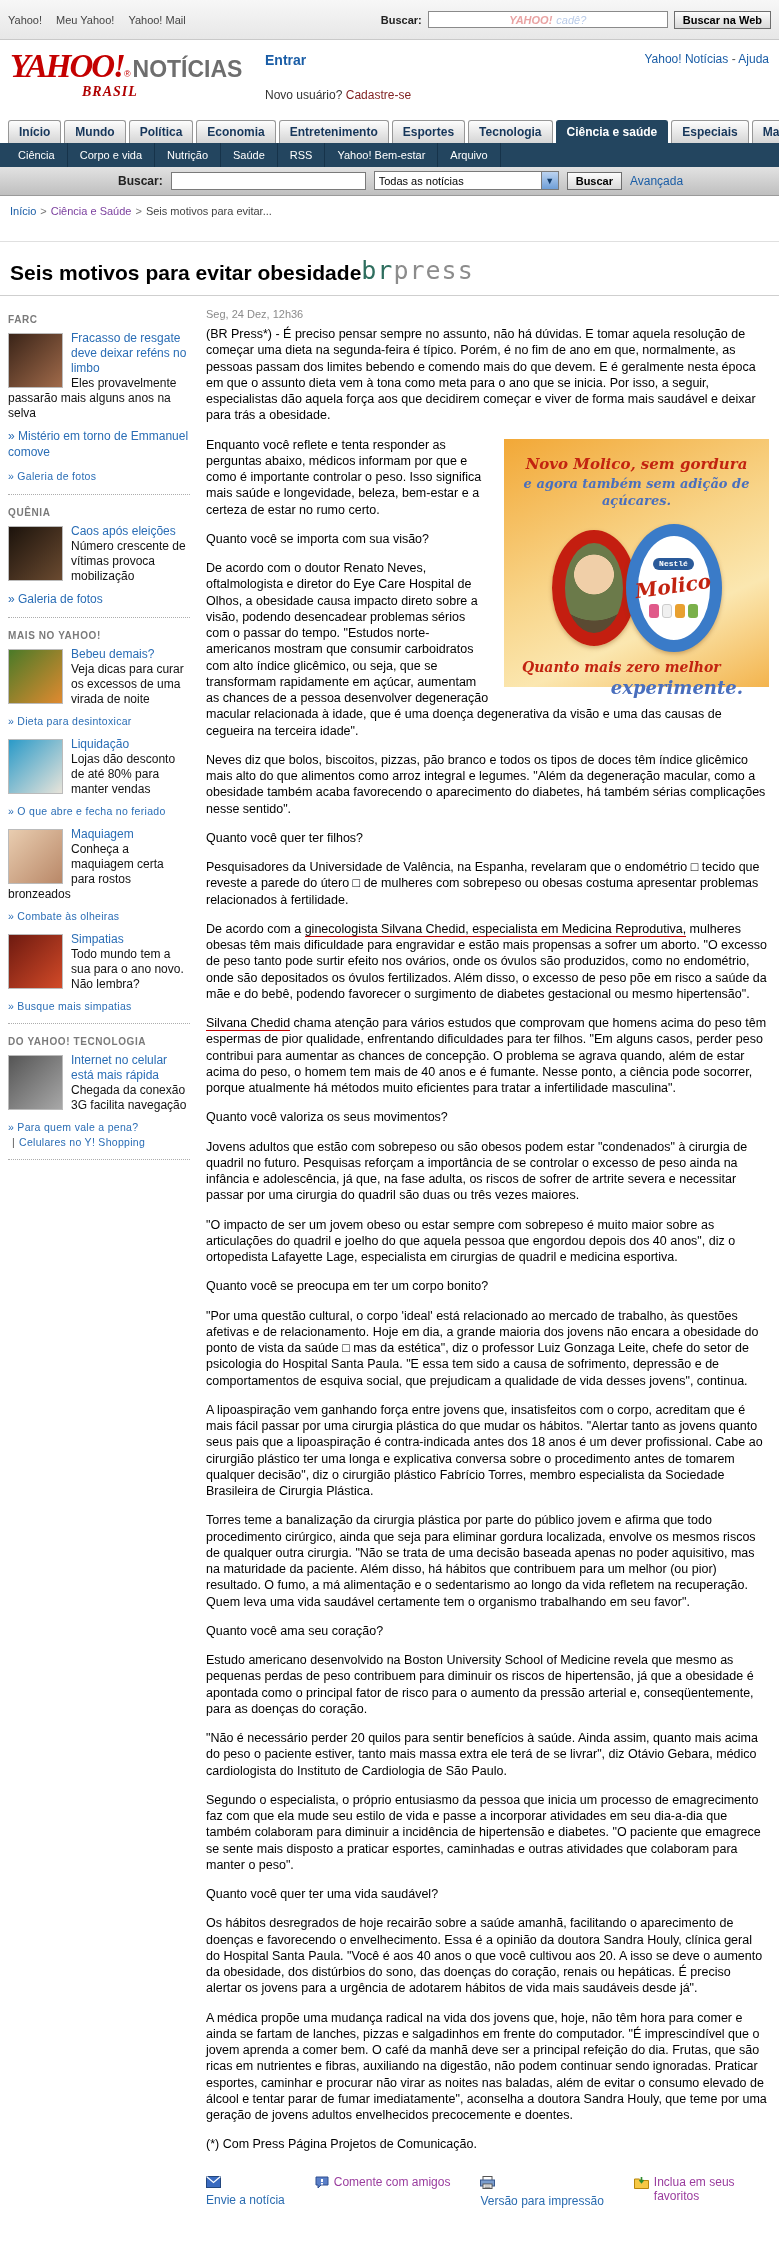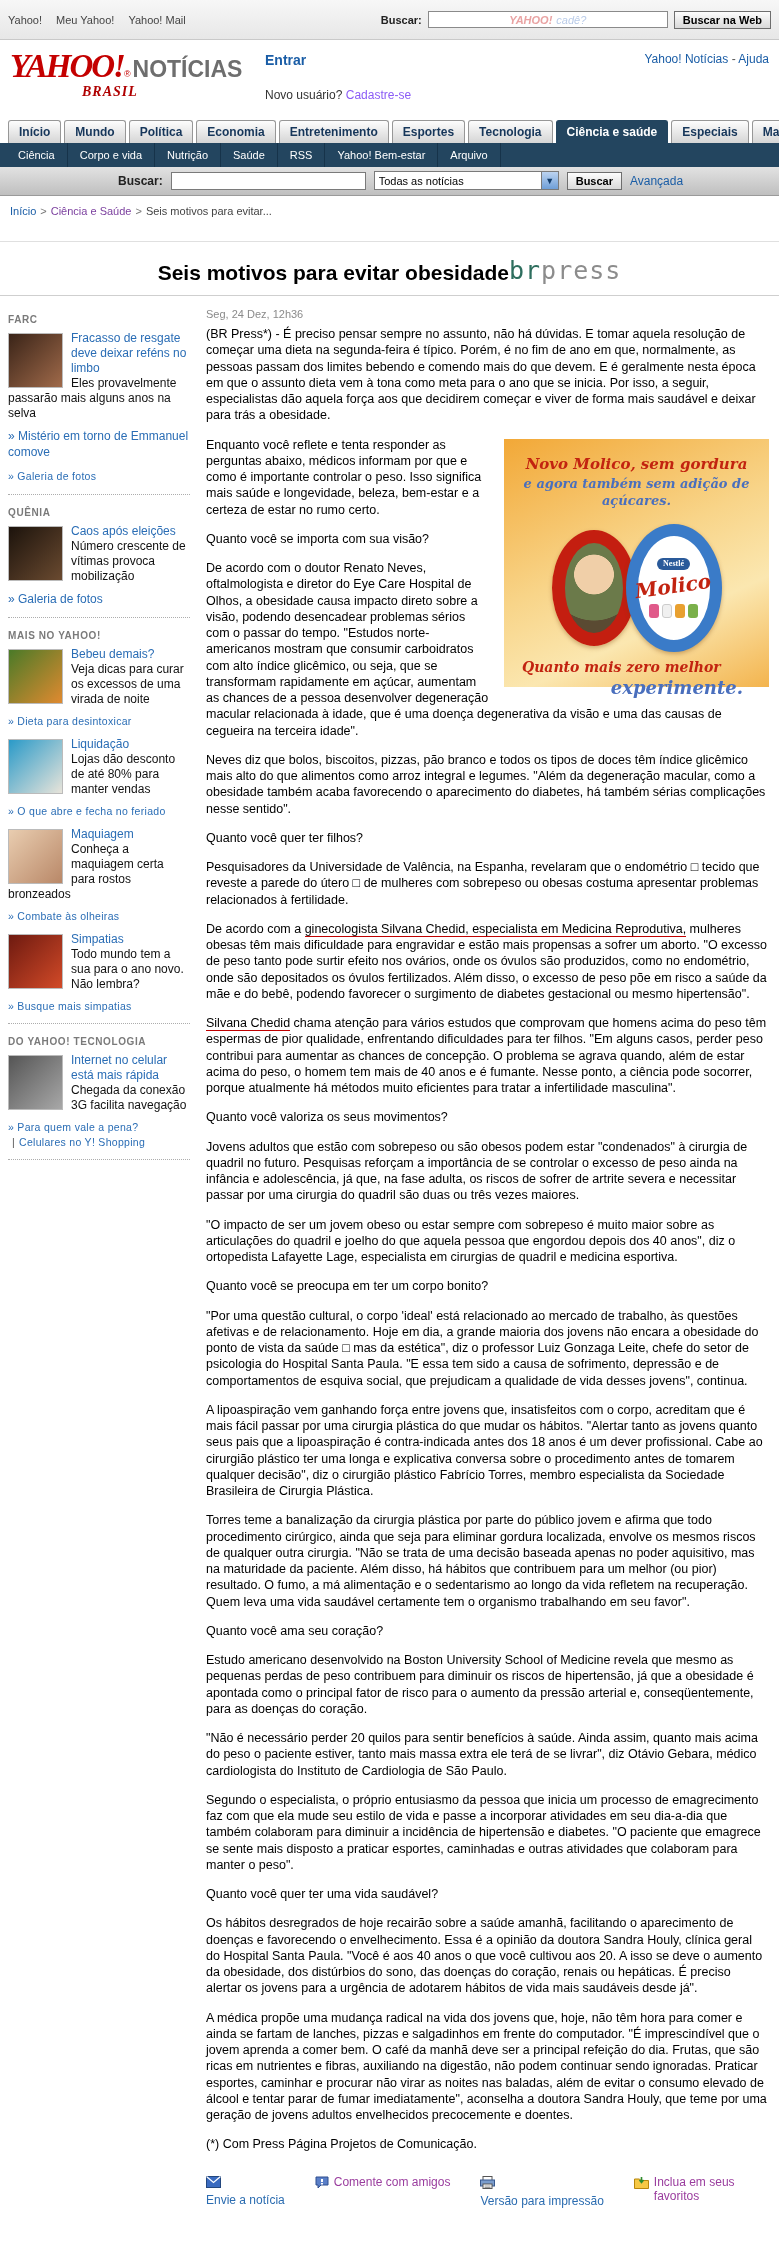--- a/index.html
+++ b/index.html
@@ -22,21 +22,21 @@
   
   .header { display:flex; padding:8px 10px 4px; align-items:flex-start; }
   .logo-wrap { width:255px; position:relative; height:62px; cursor:pointer; }
   .logo-yahoo { font-size:33px; font-weight:bold; font-style:italic; color:#c40000; letter-spacing:-2px; font-family:"Liberation Serif", serif; }
   .logo-reg { font-size:9px; color:#c40000; vertical-align:baseline; }
   .logo-noticias { font-size:23px; font-weight:bold; color:#6e6e6e; letter-spacing:0; margin-left:2px; }
   .logo-brasil { position:absolute; left:72px; top:36px; color:#b00000; font-style:italic; font-weight:bold; font-size:14px; letter-spacing:1px; font-family:"Liberation Serif", serif; }
   .signin-block { flex:1; padding-top:4px; font-size:12px; }
   .signin-entrar { display:block; color:#1a5da6; font-weight:bold; font-size:14px; text-decoration:none; margin-bottom:20px; }
   .newuser { color:#333; }
-  .newuser a { color:#8b5cf6; text-decoration:none; }
+  .newuser a { color:#7f1d1d; text-decoration:none; }
   .header-right { font-size:12px; padding-top:4px; white-space:nowrap; }
   .header-right a { color:#1a5da6; text-decoration:none; }
   .header-right .dash { color:#555; }
 
   
   .tabs-row { display:flex; gap:3px; padding:6px 0 0 8px; align-items:flex-end; }
   .tab { font-size:12px; font-weight:bold; color:#16365a; text-decoration:none; padding:4px 10px;
          background:linear-gradient(#fdfdfd,#d5d5d5); border:1px solid #979797; border-bottom:none;
          border-radius:3px 3px 0 0; cursor:pointer; white-space:nowrap; }
   .tab.active { background:#23455f; color:#fff; border-color:#23455f; }
@@ -58,21 +58,21 @@
 
   
   .breadcrumb { font-size:11px; padding:9px 10px 24px; border-bottom:1px solid #e0e0e0; color:#666; }
   .breadcrumb a { text-decoration:none; }
   .crumb-link { color:#1a5da6; }
   .crumb-visited { color:#7b3f9e; }
   .crumb-current { color:#444; }
   .crumb-sep { color:#777; margin:0 4px; }
 
   
-  .article-head { display:flex; justify-content:center; align-items:flex-end; padding:14px 10px 10px; border-bottom:1px solid #cfcfcf; }
+  .article-head { display:flex; justify-content:flex-start; align-items:flex-end; padding:14px 10px 10px; border-bottom:1px solid #cfcfcf; }
   .article-title { font-size:21px; font-weight:bold; color:#000; }
   .brpress { font-family:"DejaVu Sans Mono", monospace; font-size:25px; letter-spacing:1px; }
   .brpress .br { color:#2e6e5e; }
   .brpress .press { color:#8c8c8c; }
 
   
   .content { display:flex; padding:6px 8px 0; }
   .sidebar { width:182px; flex-shrink:0; }
   .main-col { flex:1; padding:6px 2px 0 16px; }
 
@@ -98,21 +98,21 @@
   
   .ad { float:right; width:265px; height:248px; margin:2px 0 10px 14px; padding:16px 12px 12px;
         background:linear-gradient(155deg,#f2a837 0%, #f8d488 45%, #fbe7b0 70%, #f3b44e 100%);
         text-align:center; cursor:pointer; font-family:"DejaVu Serif", serif; }
   .ad-line1 { color:#c22310; font-style:italic; font-weight:bold; font-size:15px; }
   .ad-line2 { color:#4a6fbd; font-style:italic; font-weight:bold; font-size:13px; margin-top:2px; }
   .ad-zeros { display:flex; justify-content:center; align-items:center; margin:14px 0 6px; gap:0; }
   .zero { border-radius:50%; }
   .zero.red { width:84px; height:116px; border:13px solid #c41e10; background:radial-gradient(circle at 50% 35%, #f0cfa8 0 30%, #6b7a4a 31% 70%, #5a4a32 71%); box-shadow:0 2px 4px rgba(120,60,0,.35); }
   .zero.blue { width:96px; height:128px; border:12px solid #3a7bc8; background:#fff; margin-left:-10px; display:flex; flex-direction:column; align-items:center; justify-content:center; box-shadow:0 2px 4px rgba(120,60,0,.35); }
-  .nestle-chip { font-size:8px; font-weight:bold; color:#fff; background:#2a5a9a; border-radius:6px; padding:1px 6px; font-family:Liberation Serif, serif; }
+  .nestle-chip { font-size:8px; font-weight:bold; color:#fff; background:#2a5a9a; border-radius:6px; padding:1px 6px; font-family:Liberation Mono, monospace; }
   .molico-word { color:#c22310; font-style:italic; font-weight:bold; font-size:20px; transform:rotate(-8deg); margin:3px 0 5px; }
   .prod-dots { display:flex; gap:3px; }
   .prod-dots i { width:10px; height:14px; border-radius:3px; display:block; }
   .ad-tag1 { color:#c22310; font-style:italic; font-weight:bold; font-size:14px; text-align:left; padding-left:6px; }
   .ad-tag2 { color:#4a6fbd; font-style:italic; font-weight:bold; font-size:18px; text-align:right; padding-right:14px; }
 
   
   .actions { clear:left; display:flex; gap:30px; margin:22px 0 0; font-size:12px; align-items:flex-start; }
   .action { display:flex; gap:5px; text-decoration:none; align-items:flex-start; cursor:pointer; }
   .action svg { flex-shrink:0; margin-top:1px; }

